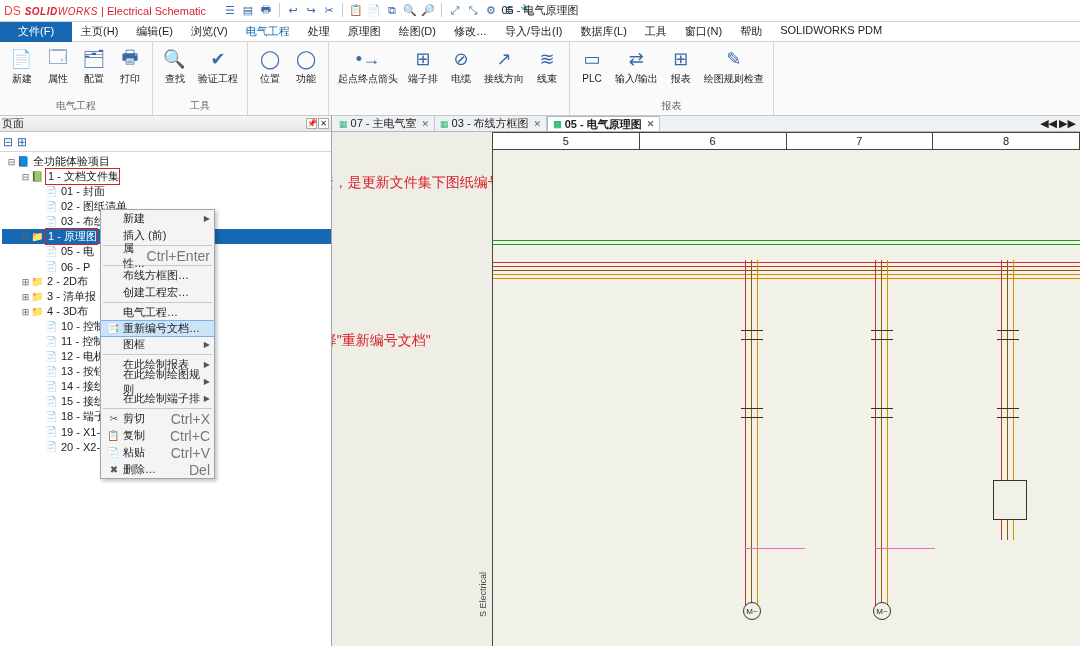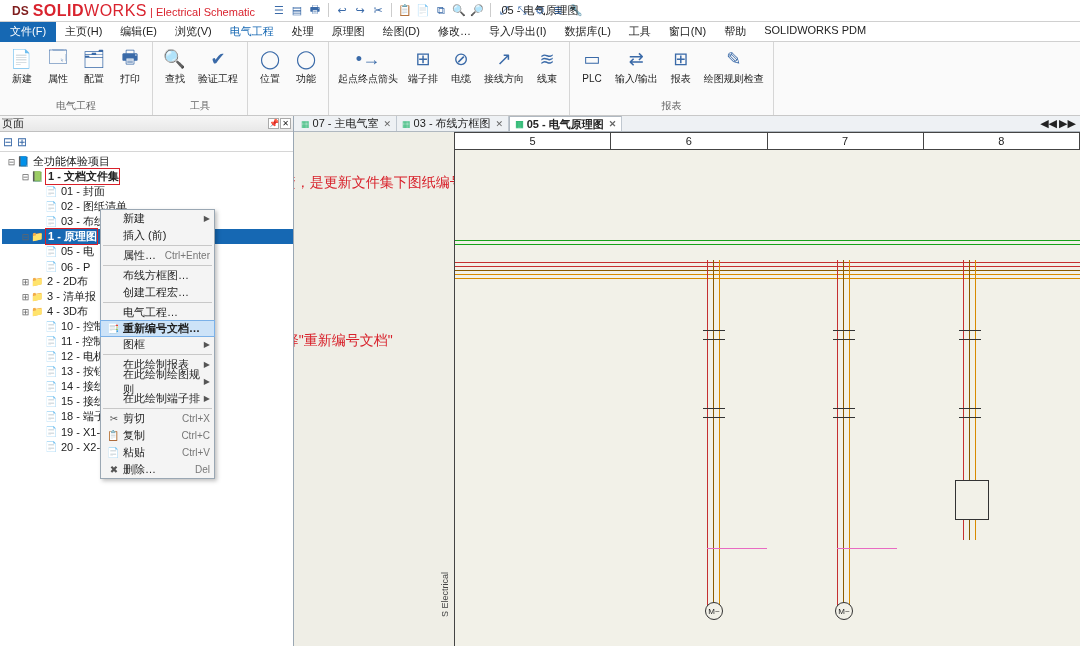--- a/index.html
+++ b/index.html
@@ -1,63 +1,63 @@
 <!DOCTYPE html>
 <html><head>
 <meta charset="utf-8">
 <style>
   *{box-sizing:border-box;margin:0;padding:0;font-family:"Microsoft YaHei","Segoe UI",Arial,sans-serif;font-size:11px;color:#222;}
   body{width:1080px;height:646px;overflow:hidden;background:#fff;position:relative;}
   
   .titlebar{height:22px;background:#fff;display:flex;align-items:center;padding:0 4px;gap:6px;border-bottom:1px solid #d0d0d0;}
   .titlebar .logo{display:flex;align-items:center;gap:4px;font-weight:bold;}
-  .titlebar .logo .ds{color:#7f1d1d;font-weight:bold;font-size:12px;margin-left:8px;}
-  .titlebar .logo .sw{color:#d9232e;font-weight:bold;font-size:16px;letter-spacing:0.5px;}
+  .titlebar .logo .ds{color:#ef4444;font-weight:normal;font-size:12px;}
+  .titlebar .logo .sw{color:#d9232e;font-weight:bold;font-size:10px;letter-spacing:0.5px;font-style:italic;}
   .titlebar .logo .sub{color:#d9232e;font-weight:normal;font-size:11px;}
   .qat{display:flex;gap:2px;margin-left:10px;}
   .qat .q{width:16px;height:16px;display:flex;align-items:center;justify-content:center;color:#3a6aa8;font-size:11px;}
   .qat .sep{width:1px;height:14px;background:#ccc;margin:0 3px;}
   .doc-title{position:absolute;left:50%;transform:translateX(-50%);font-size:11px;}
   
   .menubar{height:20px;background:#fff;display:flex;align-items:center;padding-left:0;border-bottom:1px solid #d0d0d0;}
-  .filetab{background:#1668b3;color:#fff;padding:3px 10px;font-size:11px;height:20px;display:flex;align-items:center;}
+  .filetab{background:#1668b3;color:#fff;padding:3px 18px;font-size:11px;height:20px;display:flex;align-items:center;}
   .mtab{padding:3px 9px;font-size:11px;cursor:default;}
   .mtab.active{color:#1668b3;}
   
   .ribbon{height:74px;background:#fafafa;border-bottom:1px solid #c8c8c8;display:flex;}
   .rgroup{border-right:1px solid #d6d6d6;padding:2px 4px 0 4px;display:flex;flex-direction:column;justify-content:space-between;}
   .rgroup .btns{display:flex;gap:0;}
   .rbtn{display:flex;flex-direction:column;align-items:center;justify-content:flex-start;padding:2px 5px;min-width:34px;}
   .rbtn .ic{width:26px;height:26px;display:flex;align-items:center;justify-content:center;font-size:18px;color:#3a6aa8;}
   .rbtn .lb{font-size:10px;text-align:center;line-height:11px;margin-top:1px;}
   .rgroup .gname{font-size:10px;color:#666;text-align:center;padding:1px 0 2px;}
   
   .work{display:flex;height:530px;}
   
-  .treepanel{width:294px;border-right:1px solid #9aa7b3;display:flex;flex-direction:column;background:#fff;}
+  .treepanel{width:332px;border-right:1px solid #9aa7b3;display:flex;flex-direction:column;background:#fff;}
   .tp-head{height:16px;background:linear-gradient(#f6f6f6,#e8e8e8);border-bottom:1px solid #c0c0c0;display:flex;align-items:center;justify-content:space-between;padding:0 2px;font-size:10px;}
   .tp-head .x{display:flex;gap:1px;}
   .tp-head .x span{border:1px solid #aaa;width:11px;height:11px;font-size:8px;line-height:9px;text-align:center;background:#fff;}
   .tp-tools{height:20px;border-bottom:1px solid #d6d6d6;display:flex;align-items:center;gap:4px;padding:0 3px;}
   .tp-tools span{color:#3a6aa8;font-size:12px;}
   .tree{flex:1;overflow:hidden;position:relative;padding:2px 0 0 2px;}
   .tnode{display:flex;align-items:center;height:15px;font-size:10px;white-space:nowrap;}
   .tnode .tog{width:11px;text-align:center;color:#666;font-size:9px;}
   .tnode .ic{width:14px;text-align:center;font-size:10px;}
   .tnode .tx{padding-left:2px;}
   .tnode.sel{background:#1668b3;color:#fff;}
   .tnode.sel .tx{color:#fff;}
-  .redbox{border:1.5px solid #d8202a;font-weight:bold;}
+  .redbox{border:1.5px solid #d8202a;}
   .preview{height:150px;border-top:1px solid #c0c0c0;display:flex;align-items:center;justify-content:center;background:#fff;}
   
   .ctx{position:absolute;background:#f4f4f4;border:1px solid #9aa7b3;box-shadow:2px 2px 4px rgba(0,0,0,0.25);width:115px;font-size:10px;}
   .ctx .ci{display:flex;align-items:center;height:17px;padding:0 4px;}
   .ctx .ci .cic{width:18px;text-align:center;color:#555;font-size:10px;}
   .ctx .ci .ctx-lb{flex:1;}
-  .ctx .ci .sc{color:#777;font-size:10px;}
+  .ctx .ci .sc{color:#777;font-size:14px;}
   .ctx .ci .ar{color:#555;font-size:8px;}
   .ctx .sep{height:1px;background:#c8c8c8;margin:1px 2px;}
   .ctx .hi{background:#cde3f8;border:1px solid #7bb1e8;height:17px;margin:-1px;}
   
   .canvas-wrap{flex:1;display:flex;flex-direction:column;background:#fff;}
   .doctabs{height:16px;background:#eef1f4;border-bottom:1px solid #b0b8c0;display:flex;align-items:center;padding-left:2px;gap:0;}
   .doctab{display:flex;align-items:center;gap:3px;padding:0 5px;height:15px;font-size:10px;border-right:1px solid #c0c8d0;}
   .doctab.active{background:#fff;border-top:1px solid #b0b8c0;border-left:1px solid #b0b8c0;font-weight:bold;}
   .doctab .tic{color:#3b7; font-size:9px;}
   .doctab .clx{color:#666;font-size:9px;margin-left:2px;}

